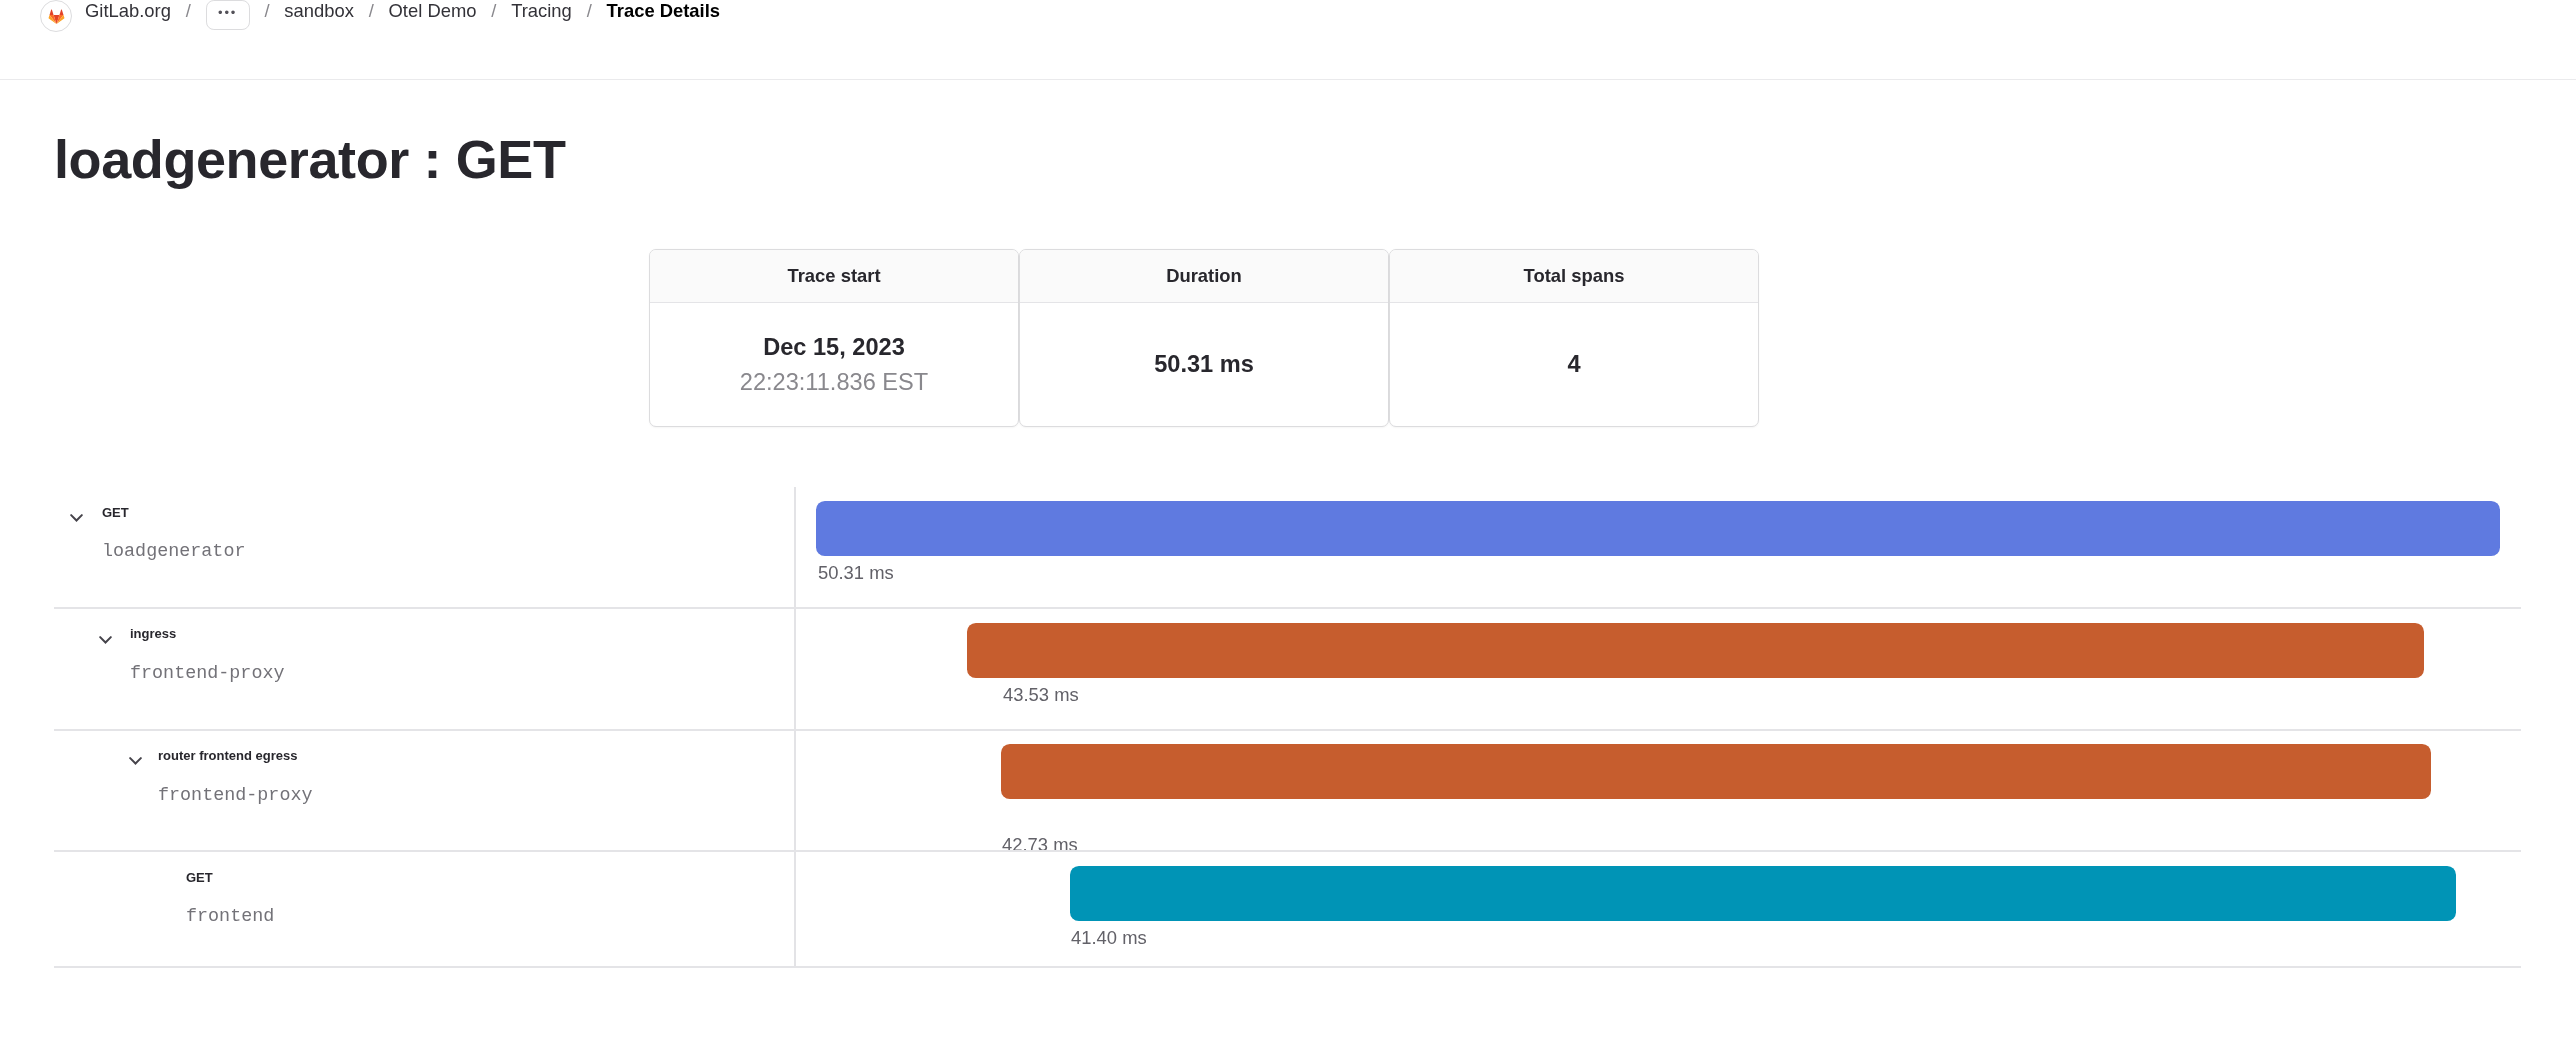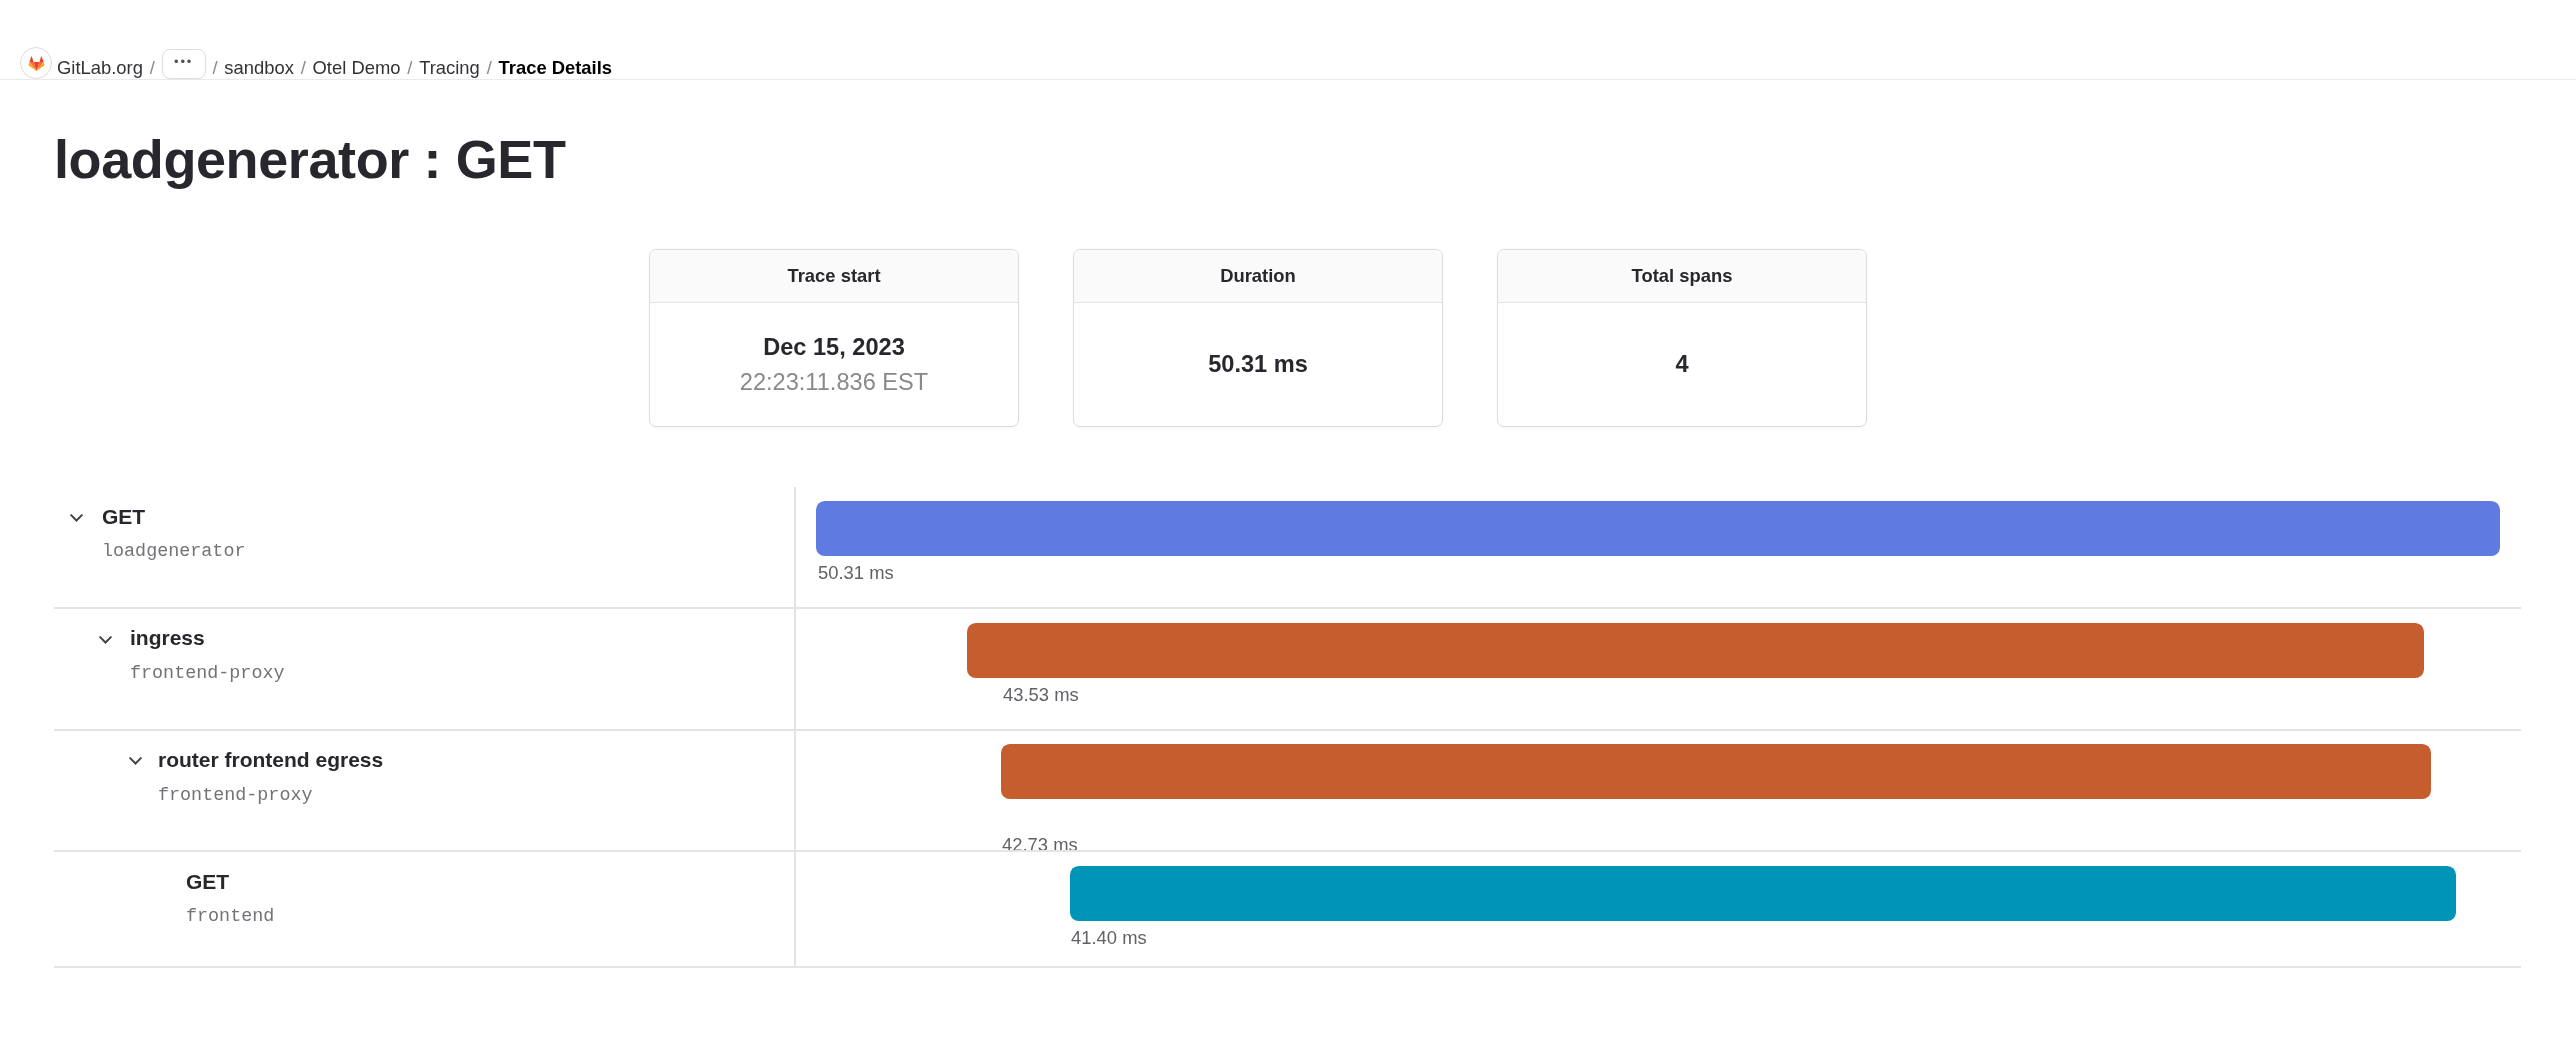--- a/index.html
+++ b/index.html
@@ -5,22 +5,22 @@
   html,body{margin:0;padding:0;background:#fff;}
   body{
     width:2576px;height:1039px;overflow:hidden;position:relative;
     font-family:"Liberation Sans","DejaVu Sans",sans-serif;
     color:#28272d;-webkit-font-smoothing:antialiased;
   }
   
   .breadcrumb-bar{
     position:absolute;left:0;top:0;width:2576px;height:80px;
     border-bottom:1.8px solid #eaeaec;
-    display:flex;align-items:flex-end;padding-left:20px;box-sizing:border-box;
-    gap:5px;font-size:18.4px;
+    display:flex;align-items:flex-start;padding-left:40px;box-sizing:border-box;
+    gap:13px;font-size:18.4px;
   }
   .bc-avatar{
     width:30px;height:30px;border-radius:50%;
     border:0.9px solid #dcdcde;background:#fff;
     display:flex;align-items:center;justify-content:center;flex:0 0 auto;
   }
   .bc-link{color:#333238;text-decoration:none;cursor:pointer;}
   .bc-sep{color:#89888d;padding:0 1.8px;}
   .bc-current{color:#000000;font-weight:700;}
   .bc-ellipsis{
@@ -28,42 +28,42 @@
     width:44px;height:30px;border:1.8px solid #dcdcde;border-radius:7.9px;
     background:#fff;color:#535158;font-size:13px;letter-spacing:1.8px;
     cursor:pointer;box-sizing:border-box;padding-bottom:5.3px;
   }
   
   .page-title{
     position:absolute;left:54px;top:128px;margin:0;
     font-size:54px;font-weight:700;color:#28272d;letter-spacing:-0.4px;
   }
   
-  .cards{position:absolute;left:649px;top:249px;display:flex;gap:54px;}
+  .cards{position:absolute;left:649px;top:249px;display:flex;}
   .card{
     width:370px;height:178px;border:0.9px solid #dcdcde;border-radius:7px;
     background:#fff;box-sizing:border-box;overflow:hidden;
     box-shadow:0 0.9px 1.8px rgba(0,0,0,.04);
   }
   .card-header{
     height:52px;background:#fafafa;border-bottom:0.9px solid #e4e4e7;
     display:flex;align-items:center;justify-content:center;
     font-size:18.4px;font-weight:700;color:#28272d;
   }
   .card-body{
     height:124px;display:flex;flex-direction:column;
     align-items:center;justify-content:center;
   }
   .card-primary{font-size:23.6px;font-weight:700;color:#28272d;line-height:1.25;}
   .card-secondary{font-size:23.6px;font-weight:400;color:#89888d;margin-top:5.3px;line-height:1.25;}
   
   .waterfall{position:absolute;left:0;top:487px;width:2576px;height:481px;}
   .wf-separator{position:absolute;top:0;width:1.8px;height:481px;background:#e3e3e6;}
   .wf-divider{position:absolute;height:1.8px;background:#e4e4e7;}
-  .span-op{position:absolute;font-size:21px;font-weight:700;color:#28272d;white-space:nowrap;}
+  .span-op{position:absolute;font-size:13px;font-weight:700;color:#28272d;white-space:nowrap;}
   .span-service{position:absolute;font-size:18.4px;font-weight:400;color:#737278;white-space:nowrap;font-family:Liberation Mono, monospace;}
   .span-bar{position:absolute;height:55px;border-radius:8.8px;cursor:pointer;}
   .span-duration{position:absolute;font-size:18.4px;color:#626168;white-space:nowrap;}
   .chev{position:absolute;cursor:pointer;}
 </style>
 </head>
 <body>
 
 <header class="breadcrumb-bar">
   <span class="bc-avatar">

